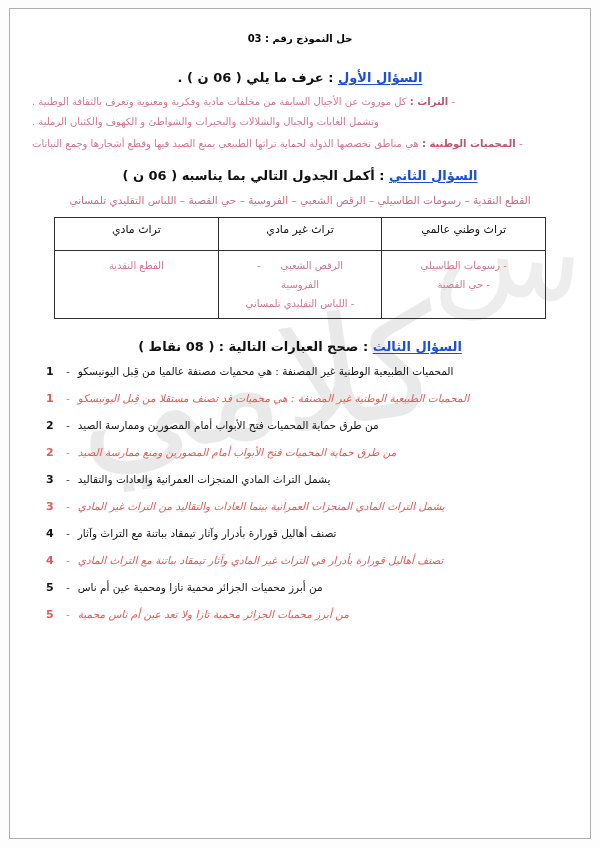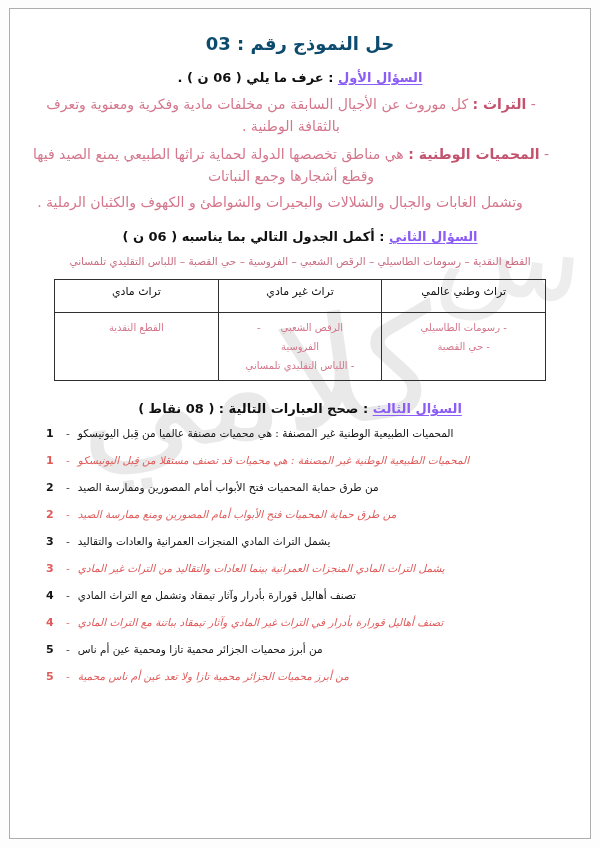--- a/index.html
+++ b/index.html
@@ -62,44 +62,44 @@
   }
   .content{
     position:relative;
     z-index:2;
     padding:18px 22px 0 22px;
     box-sizing:border-box;
   }
   .doc-title{
     text-align:center;
     font-weight:bold;
-    font-size:18px;
-    color:#0c4a6e;
-    margin:6px 0 16px 0;
+    font-size:10px;
+    color:#000000;
+    margin:6px 0 26px 0;
     letter-spacing:0;
   }
   .q-head{
     font-size:13px;
     font-weight:bold;
     color:#111111;
     margin:0 0 9px 0;
     text-align:center;
   }
   .q-head .q-label{
-    color:#8b5cf6;
+    color:#1d4ed8;
     text-decoration:underline;
     text-underline-offset:2px;
     font-weight:bold;
   }
   .ans{
     color:#d4768c;
-    font-size:14px;
+    font-size:10px;
     line-height:1.55;
     margin:0 0 7px 0;
-    text-align:center;
+    text-align:left;
     padding-right:18px;
   }
   .ans b{
     color:#c2526e;
     font-weight:bold;
   }
   .ans-cont{
     padding-right:40px;
     margin-top:-3px;
   }
@@ -190,26 +190,26 @@
       <div class="q-head">
         <span class="q-label">السؤال الأول</span><span> : </span><span>عرف ما يلي ( 06 ن ) .</span>
       </div>
 
       <div class="ans">
         <span>-</span>
         <b>التراث :</b>
         <span>كل موروث عن الأجيال السابقة من مخلفات مادية وفكرية ومعنوية وتعرف بالثقافة الوطنية .</span>
       </div>
 
+      <div class="ans ans-cont">وتشمل الغابات والجبال والشلالات والبحيرات والشواطئ و الكهوف والكثبان الرملية .</div>
       <div class="ans">
         <span>-</span>
         <b>المحميات الوطنية :</b>
         <span>هي مناطق تخصصها الدولة لحماية تراثها الطبيعي يمنع الصيد فيها وقطع أشجارها وجمع النباتات</span>
       </div>
-      <div class="ans ans-cont">وتشمل الغابات والجبال والشلالات والبحيرات والشواطئ و الكهوف والكثبان الرملية .</div>
 
 
       <div class="q-head" style="margin-top:16px;">
         <span class="q-label">السؤال الثاني</span><span> : </span><span>أكمل الجدول التالي بما يناسبه ( 06 ن )</span>
       </div>
 
       <div class="wordbank">القطع النقدية  –  رسومات الطاسيلي  –  الرقص الشعبي  –  الفروسية  –  حي القصبة  –   اللباس التقليدي تلمساني</div>
 
       <table class="heritage">
         <thead>
@@ -279,21 +279,21 @@
               <span class="stmt-num">3</span>
               <span class="stmt-dash">-</span>
               <span class="stmt-text">يشمل التراث المادي المنجزات العمرانية بينما العادات والتقاليد من التراث غير المادي</span>
             </div>
           </li>
 
           <li class="stmt-pair">
             <div class="stmt stmt-orig">
               <span class="stmt-num">4</span>
               <span class="stmt-dash">-</span>
-              <span class="stmt-text">تصنف أهاليل قورارة بأدرار وآثار تيمقاد وتشمل مع التراث المادي</span>
+              <span class="stmt-text">تصنف أهاليل قورارة بأدرار وآثار تيمقاد بباتنة مع التراث وآثار</span>
             </div>
             <div class="stmt stmt-fix">
               <span class="stmt-num">4</span>
               <span class="stmt-dash">-</span>
               <span class="stmt-text">تصنف أهاليل قورارة بأدرار في التراث غير المادي وآثار تيمقاد بباتنة مع التراث المادي</span>
             </div>
           </li>
 
           <li class="stmt-pair">
             <div class="stmt stmt-orig">

